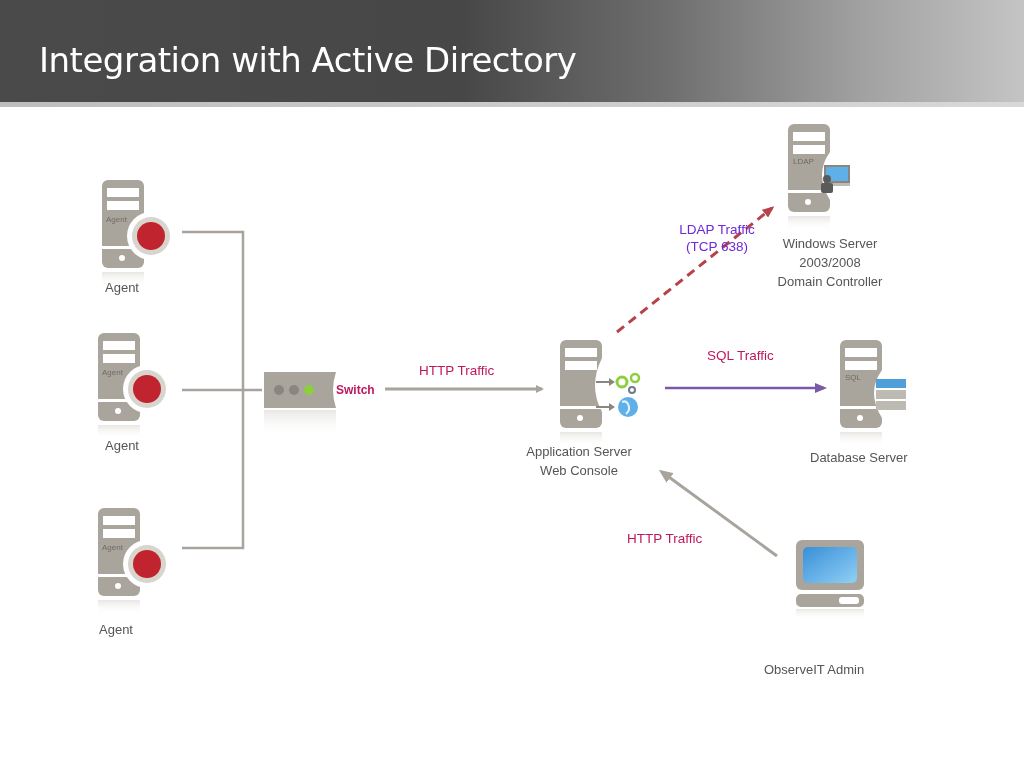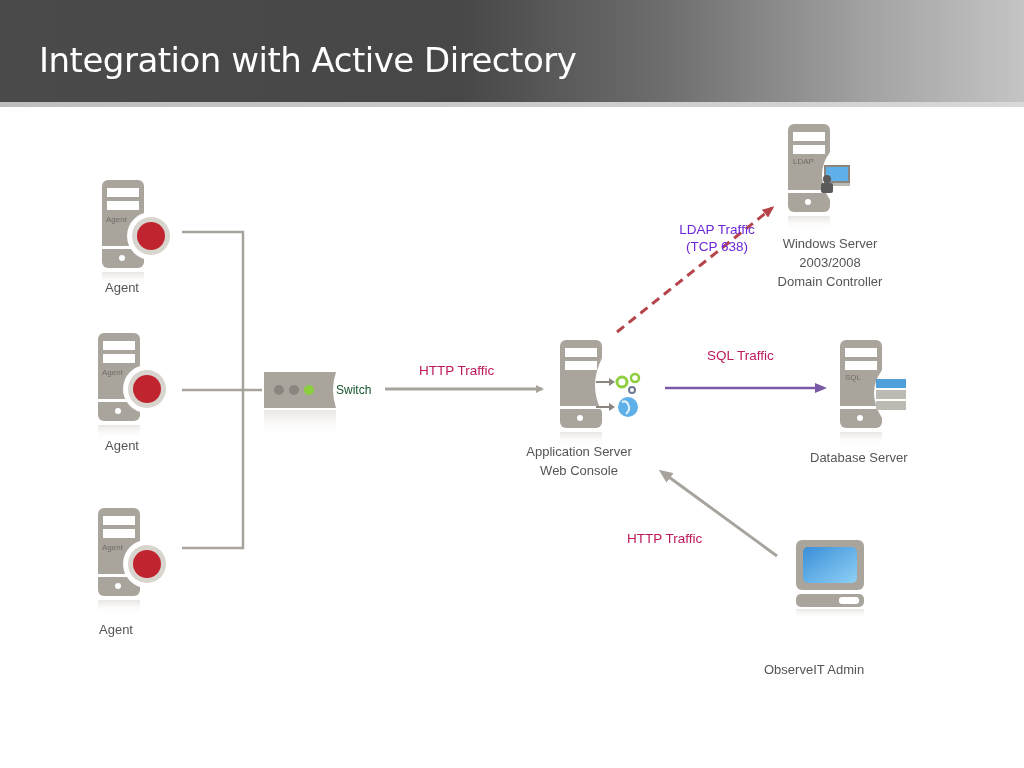--- a/index.html
+++ b/index.html
@@ -159,21 +159,21 @@
     <rect x="0" y="54" width="68" height="13" rx="5" fill="#aaa59c"></rect>
     <rect x="43" y="57" width="20" height="7" rx="3" fill="#ffffff"></rect>
     <rect x="0" y="69" width="68" height="10" fill="url(#refl)"></rect>
   </g>
 </svg>
 
 <div class="lbl" style="left:105px; top:278px;">Agent</div>
 <div class="lbl" style="left:105px; top:436px;">Agent</div>
 <div class="lbl" style="left:99px; top:620px;">Agent</div>
 
-<div class="lbl" style="left:336px; top:381px; font-size:12px; color:#14532d;">Switch</div>
+<div class="lbl" style="left:336px; top:381px; font-size:12px; color:#be185d;font-weight:bold;">Switch</div>
 
 <div class="traffic blue" style="left:419px; top:362px;">HTTP Traffic</div>
 
 <div class="lbl" style="left:508px; top:442px; width:142px;">
   <div>Application Server</div>
   <div>Web Console</div>
 </div>
 
 <div class="traffic blue" style="left:707px; top:347px;">SQL Traffic</div>
 

